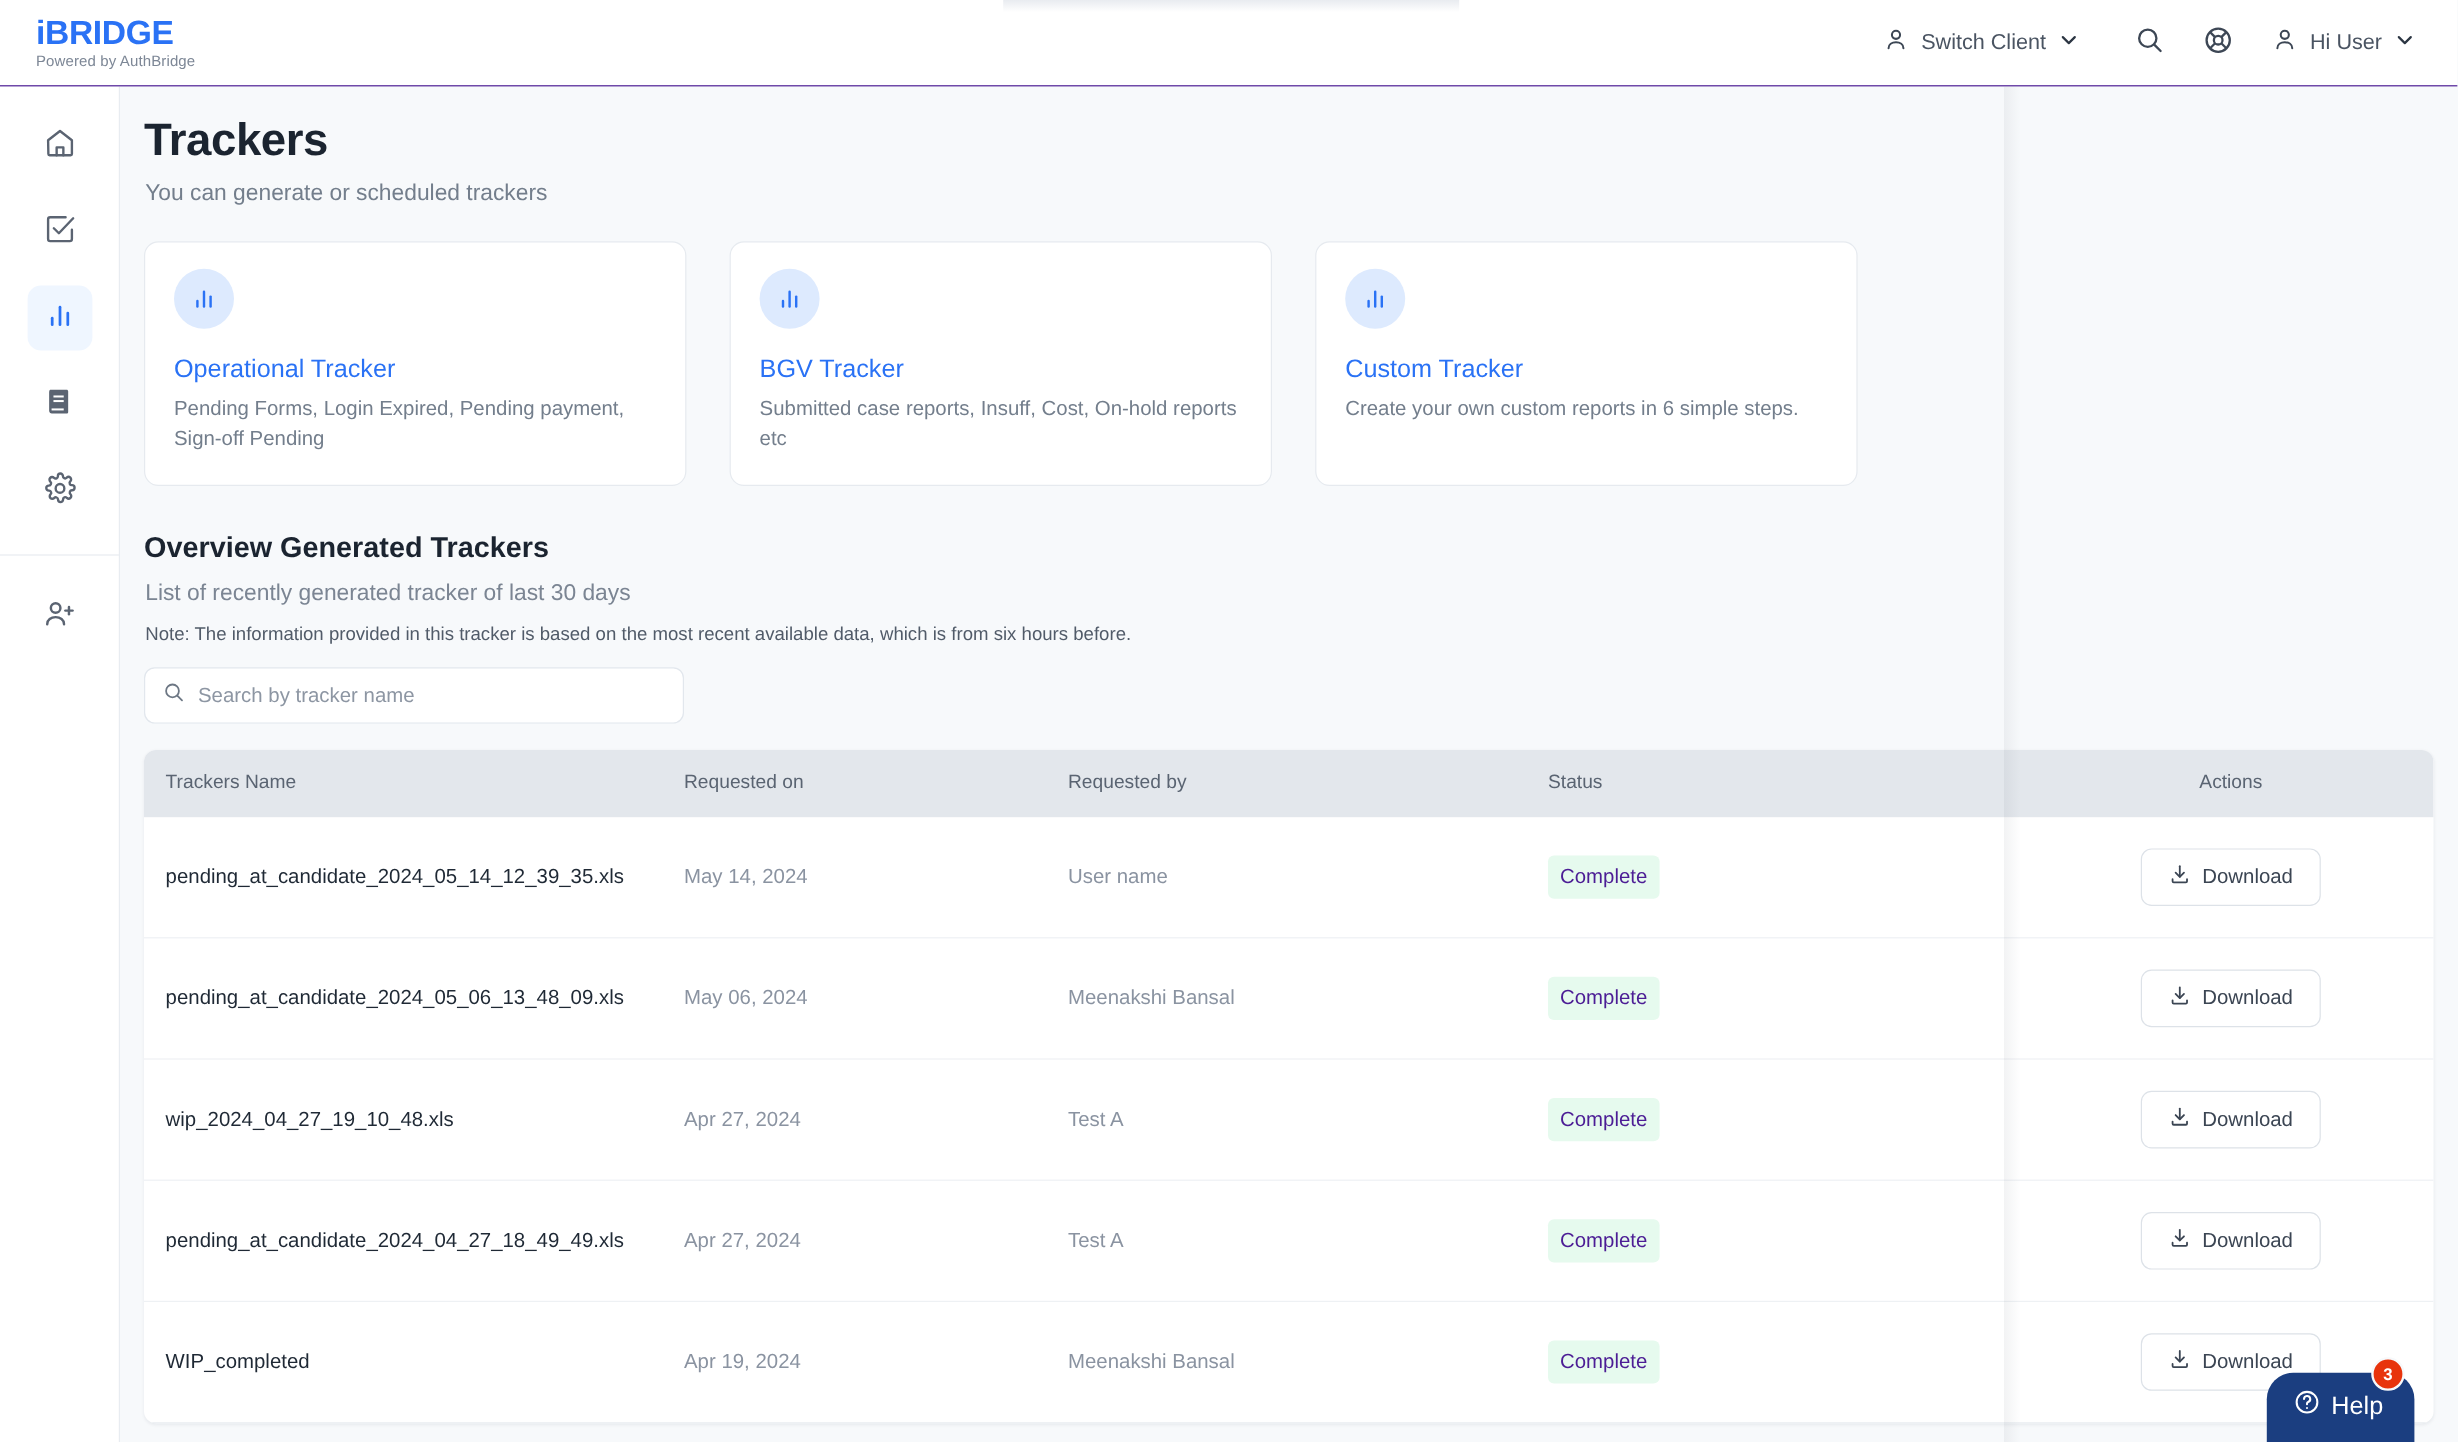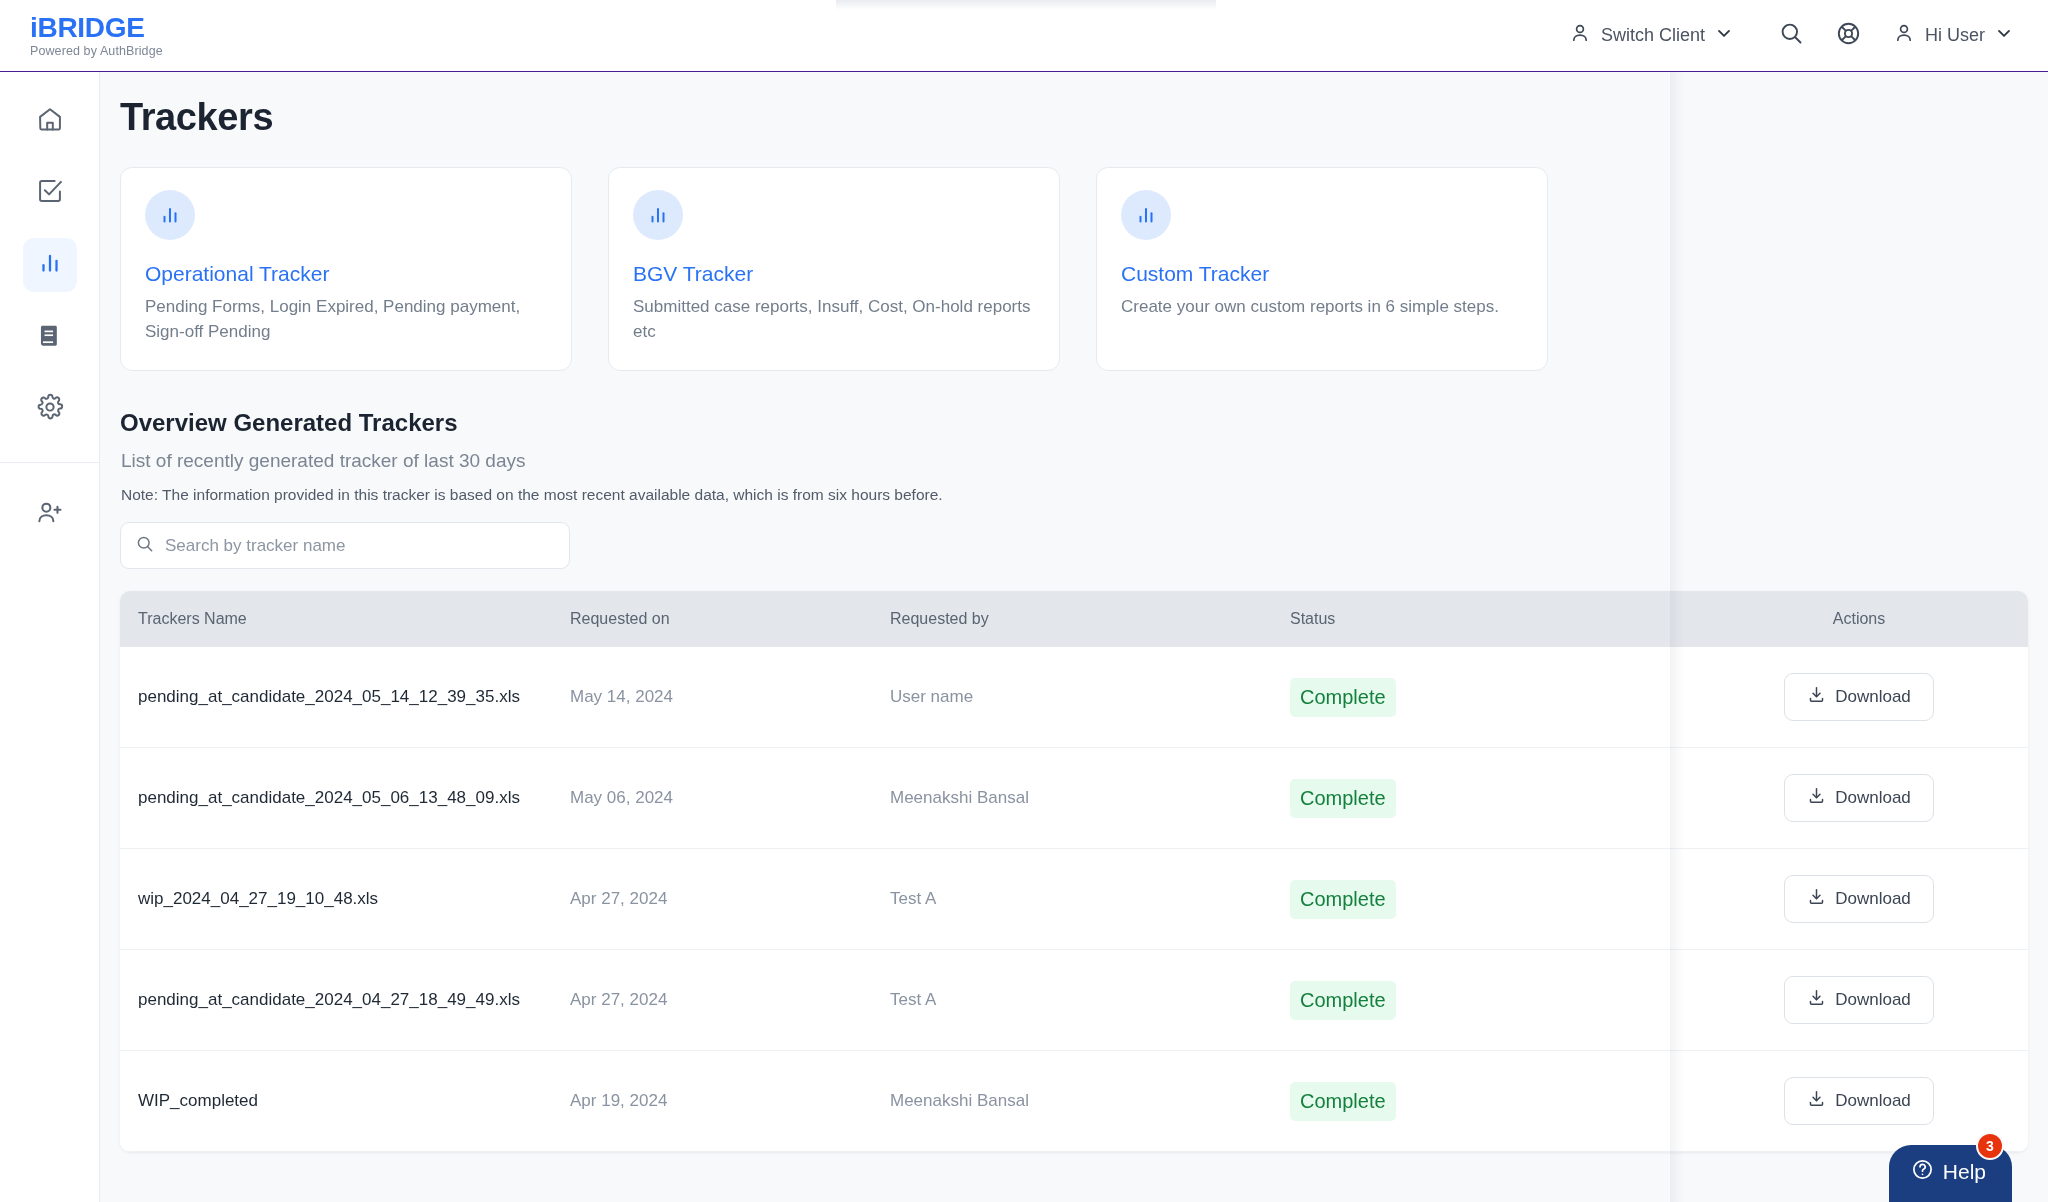--- a/index.html
+++ b/index.html
@@ -182,22 +182,22 @@
     padding: 26px 0; font-size: 17px; color: #8a93a1;
     border-bottom: 1px solid #eef1f4;
     vertical-align: middle;
   }
   tbody tr:last-child td { border-bottom: 1px solid #eef1f4; }
   td.cell-name {
     padding-left: 18px; color: #1f2935;
   }
   .badge-complete {
     display: inline-block;
-    background: #e6faee; color: #15803d;
-    font-size: 20px; padding: 8px 10px; border-radius: 5px;
+    background: #e6faee; color: #4c1d95;
+    font-size: 17px; padding: 8px 10px; border-radius: 5px;
   }
   .cell-act { text-align: center; position: relative; }
   .dl-btn {
     display: inline-flex; align-items: center; gap: 9px;
     border: 1px solid #dde2e8; border-radius: 9px;
     background: #ffffff; cursor: pointer;
     padding: 11px 22px;
     font-size: 17px; color: #3b4插5;
     color: #3b4553;
     font-family: "Liberation Sans", sans-serif;
@@ -368,20 +368,21 @@
           <line x1="16.1" y1="9.8" x2="21.1" y2="9.8"></line>
         </svg>
       </span>
     </div>
   </div>
 
   <div class="main">
 
 
     <div class="page-title">Trackers</div>
+    <div class="page-sub">You can generate or scheduled trackers</div>
 
     <div class="cards">
 
       <div class="card">
         <div class="card-icon-wrap">
           <svg width="22" height="22" viewBox="0 0 24 24" fill="none" stroke="currentColor" stroke-width="2.2" stroke-linecap="round">
             <line x1="6" y1="14" x2="6" y2="19"></line>
             <line x1="12" y1="5.5" x2="12" y2="19"></line>
             <line x1="18" y1="10" x2="18" y2="19"></line>
           </svg>

